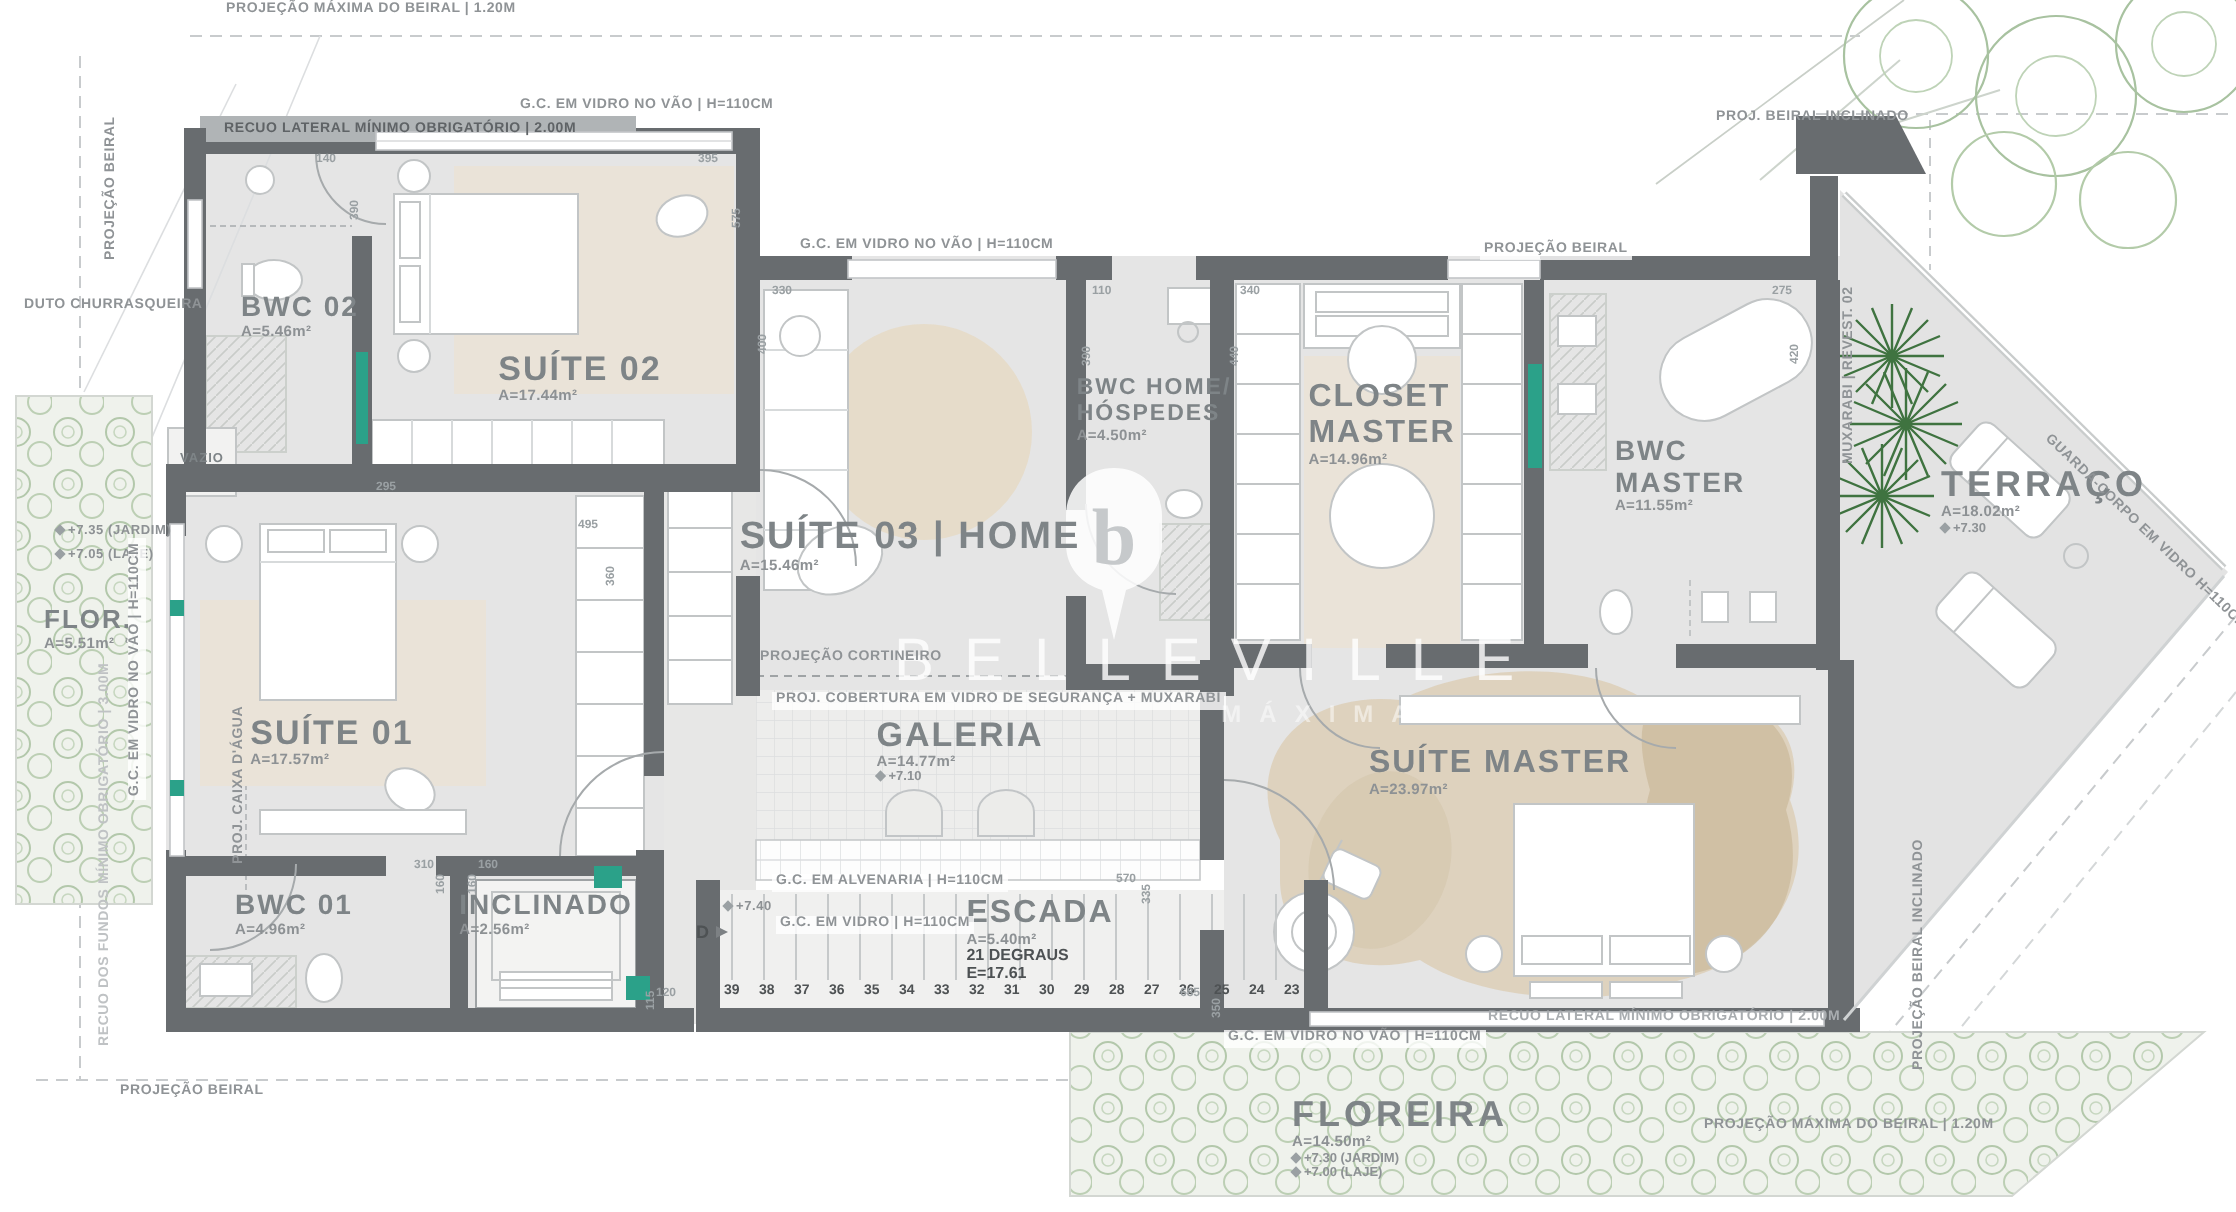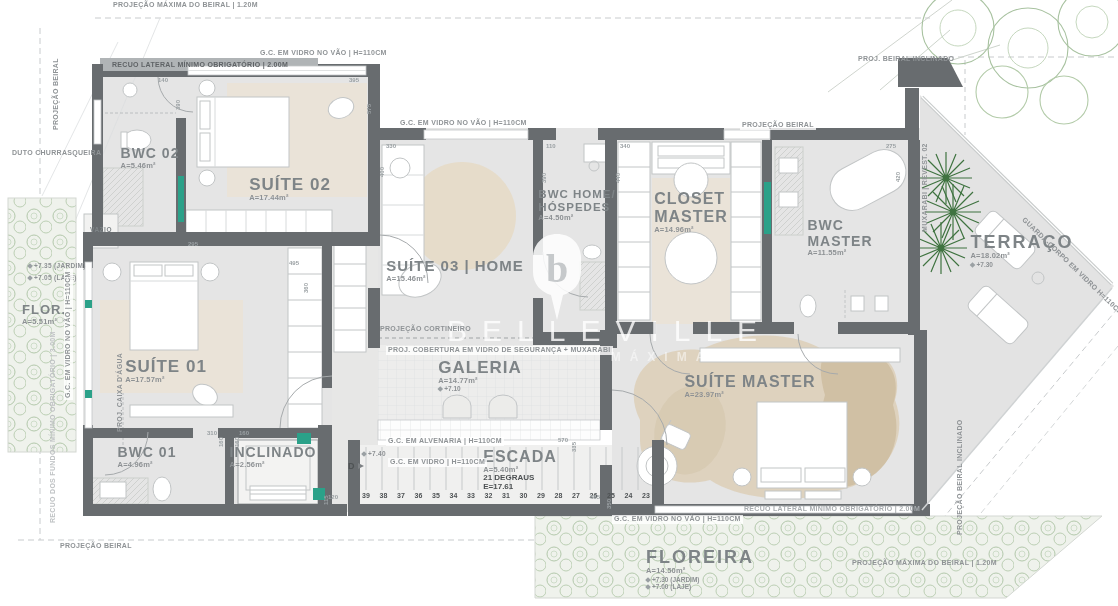--- a/index.html
+++ b/index.html
@@ -4,21 +4,21 @@
 <style>
   html,body{margin:0;padding:0;background:#fff}
   .canvas{position:relative;width:1118px;height:606px;background:#fff;overflow:hidden;
           font-family:"Liberation Sans",sans-serif;}
   svg.drawing{position:absolute;left:0;top:0}
   .labels{position:absolute;left:0;top:0;width:100%;height:100%}
   .room-label{position:absolute;transform:translateX(-50%);text-align:left;
               color:var(--label,#7e8487);line-height:1.12;pointer-events:none}
   .rname{font-weight:bold;letter-spacing:1px;white-space:nowrap}
   .s18{font-size:18px;letter-spacing:2px}.s17{font-size:17px}.s16{font-size:16px}
-  .s15{font-size:15px}.s14{font-size:14px}.s13{font-size:13px}.s11{font-size:11.5px}.s6{font-size:6.5px;letter-spacing:.5px}
+  .s15{font-size:19px}.s14{font-size:14px}.s13{font-size:13px}.s11{font-size:11.5px}.s6{font-size:6.5px;letter-spacing:.5px}
   .rarea{font-size:7.5px;font-weight:bold;color:#8d9194;letter-spacing:.2px}
   .rsub{font-size:8px;font-weight:bold;color:#4d5153}
   .rlevel{font-size:6.5px;font-weight:bold;color:#8d9194}
   .rlevel::before,.lvl::before{content:"";display:inline-block;width:4px;height:4px;
      background:#9aa0a3;margin-right:2px;transform:rotate(45deg)}
   .note{position:absolute;font-size:7px;font-weight:bold;color:var(--note,#8f9396);
         letter-spacing:.3px;white-space:nowrap;transform-origin:0 0;
         background:rgba(255,255,255,.8);padding:0 2px;line-height:1.25}
   .note.bare,.note.lvl{background:transparent;padding:0}
   .note.on-band{background:transparent;color:#5f6366}

